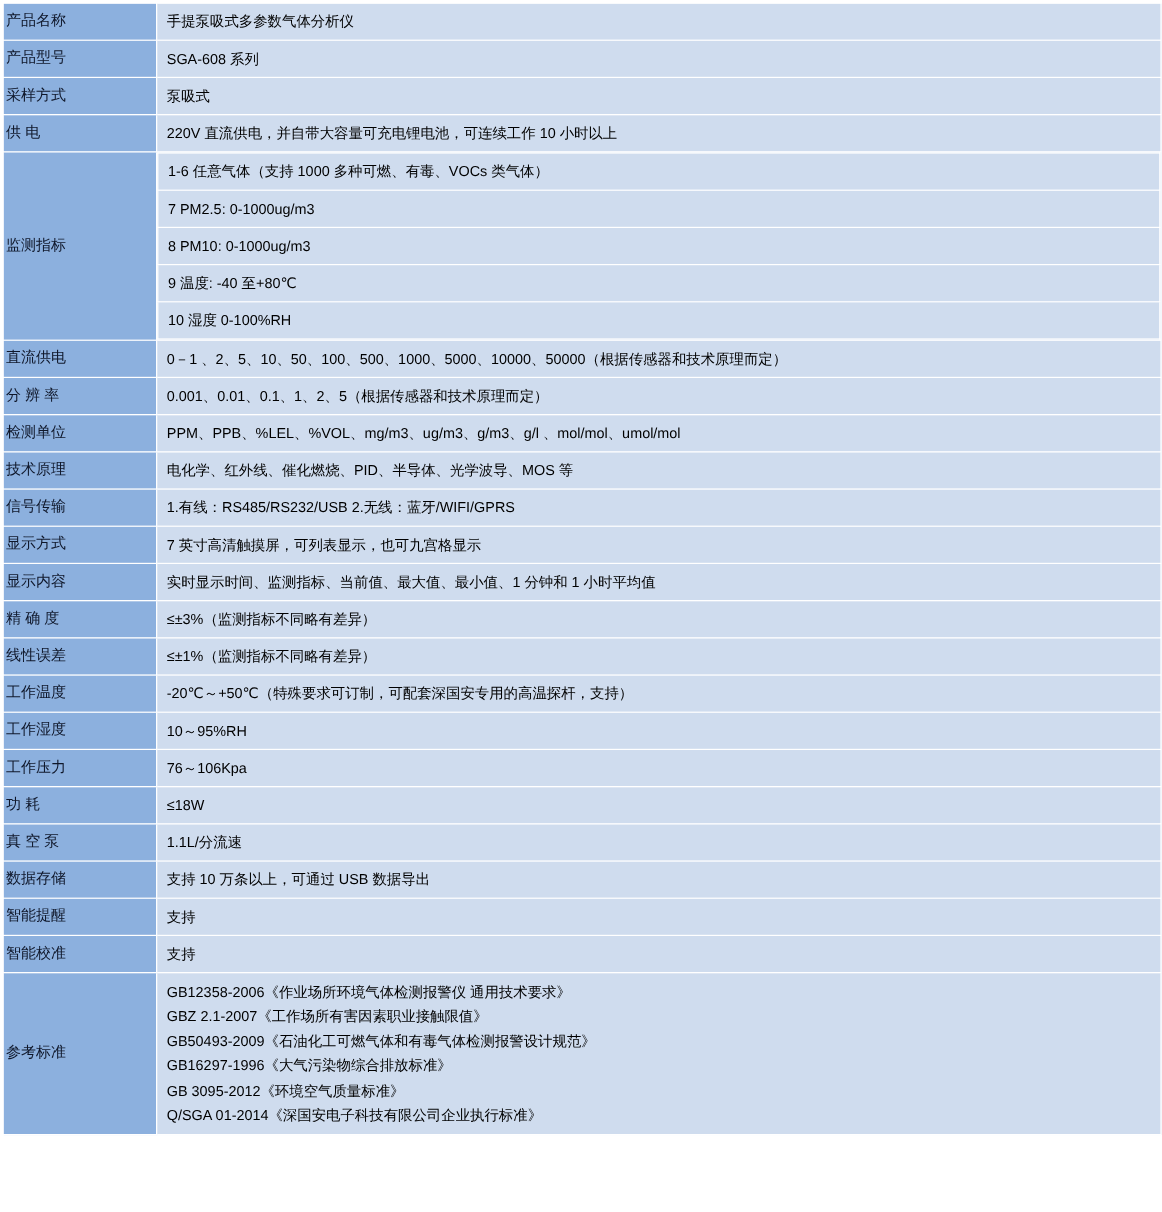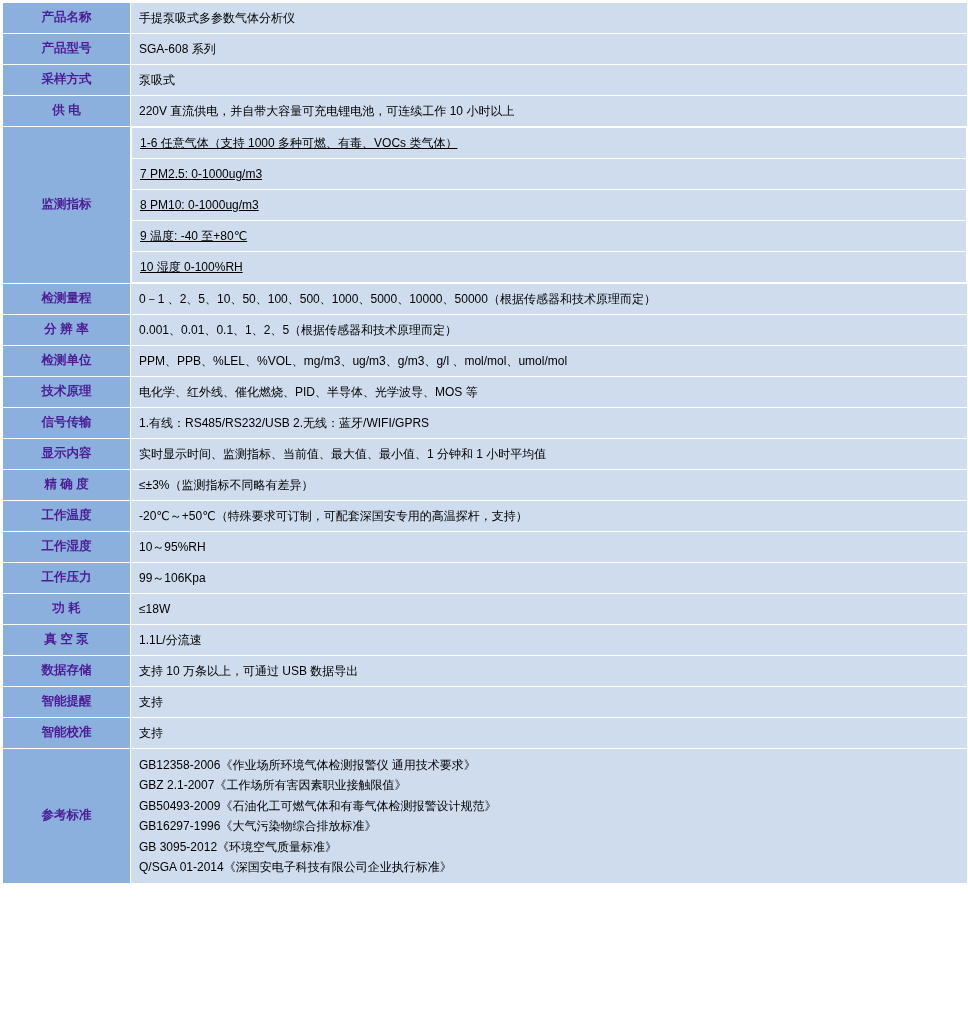--- a/index.html
+++ b/index.html
@@ -20,24 +20,24 @@
     table-layout: fixed;
   }
   .spec-table td {
     border: 1px solid #ffffff;
     padding: 0;
     vertical-align: middle;
   }
   td.label {
     width: 128px;
     background: #8cb0de;
-    text-align: center;
-    font-weight: bold;
+    text-align: left;
+    font-weight: normal;
     font-size: 12.5px;
-    color: #4c1d95;
+    color: #0f172a;
     padding: 6px 2px;
     line-height: 1.4;
   }
   td.value {
     background: #cfdcee;
     padding: 6px 8px;
     font-size: 12px;
     line-height: 1.5;
     color: #000;
     margin-left: 16px;
@@ -49,21 +49,20 @@
     border-collapse: collapse;
     width: 100%;
     table-layout: fixed;
   }
   .sub-table td {
     border: 1px solid #ffffff;
     background: #cfdcee;
     padding: 6px 8px;
     font-size: 12px;
     line-height: 1.5;
-    text-decoration: underline;
   }
   .multiline {
     white-space: pre-line;
   }
 </style>
 </head>
 <body>
 
 <table class="spec-table">
   <colgroup>
@@ -112,21 +111,21 @@
               </tr>
             <tr>
                 <td>10 湿度 0-100%RH</td>
               </tr>
           </tbody>
         </table>
       </td>
     </tr>
 
     <tr>
-      <td class="label">检测量程</td>
+      <td class="label">直流供电</td>
       <td class="value">0－1 、2、5、10、50、100、500、1000、5000、10000、50000（根据传感器和技术原理而定）</td>
     </tr>
 
     <tr>
       <td class="label">分  辨  率</td>
       <td class="value">0.001、0.01、0.1、1、2、5（根据传感器和技术原理而定）</td>
     </tr>
 
     <tr>
       <td class="label">检测单位</td>
@@ -137,46 +136,54 @@
       <td class="label">技术原理</td>
       <td class="value">电化学、红外线、催化燃烧、PID、半导体、光学波导、MOS 等</td>
     </tr>
 
     <tr>
       <td class="label">信号传输</td>
       <td class="value">1.有线：RS485/RS232/USB      2.无线：蓝牙/WIFI/GPRS</td>
     </tr>
 
 
+    <tr>
+      <td class="label">显示方式</td>
+      <td class="value">7 英寸高清触摸屏，可列表显示，也可九宫格显示</td>
+    </tr>
 
     <tr>
       <td class="label">显示内容</td>
       <td class="value">实时显示时间、监测指标、当前值、最大值、最小值、1 分钟和 1 小时平均值</td>
     </tr>
 
     <tr>
       <td class="label">精  确  度</td>
       <td class="value">≤±3%（监测指标不同略有差异）</td>
     </tr>
 
 
+    <tr>
+      <td class="label">线性误差</td>
+      <td class="value">≤±1%（监测指标不同略有差异）</td>
+    </tr>
 
     <tr>
       <td class="label">工作温度</td>
       <td class="value">-20℃～+50℃（特殊要求可订制，可配套深国安专用的高温探杆，支持）</td>
     </tr>
 
     <tr>
       <td class="label">工作湿度</td>
       <td class="value">10～95%RH</td>
     </tr>
 
     <tr>
       <td class="label">工作压力</td>
-      <td class="value">99～106Kpa</td>
+      <td class="value">76～106Kpa</td>
     </tr>
 
     <tr>
       <td class="label">功      耗</td>
       <td class="value">≤18W</td>
     </tr>
 
     <tr>
       <td class="label">真  空  泵</td>
       <td class="value">1.1L/分流速</td>

